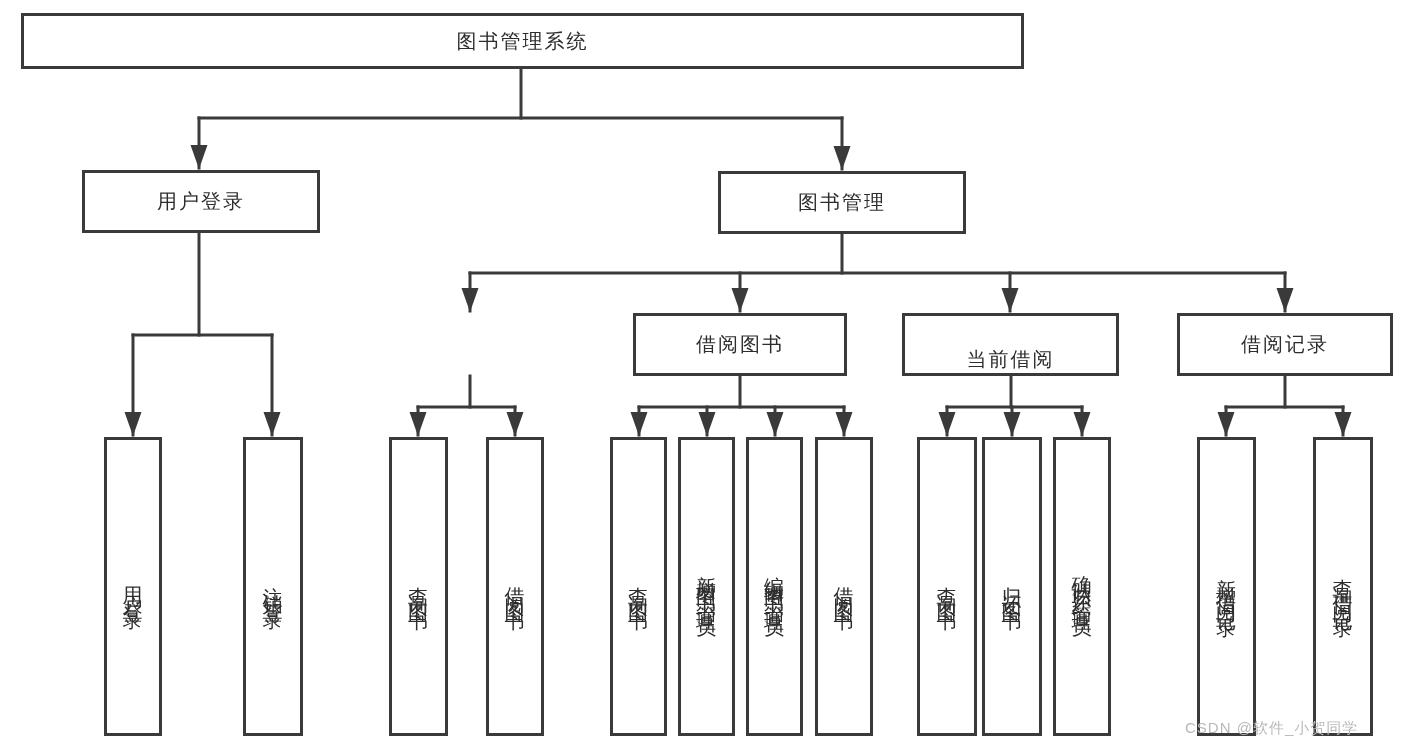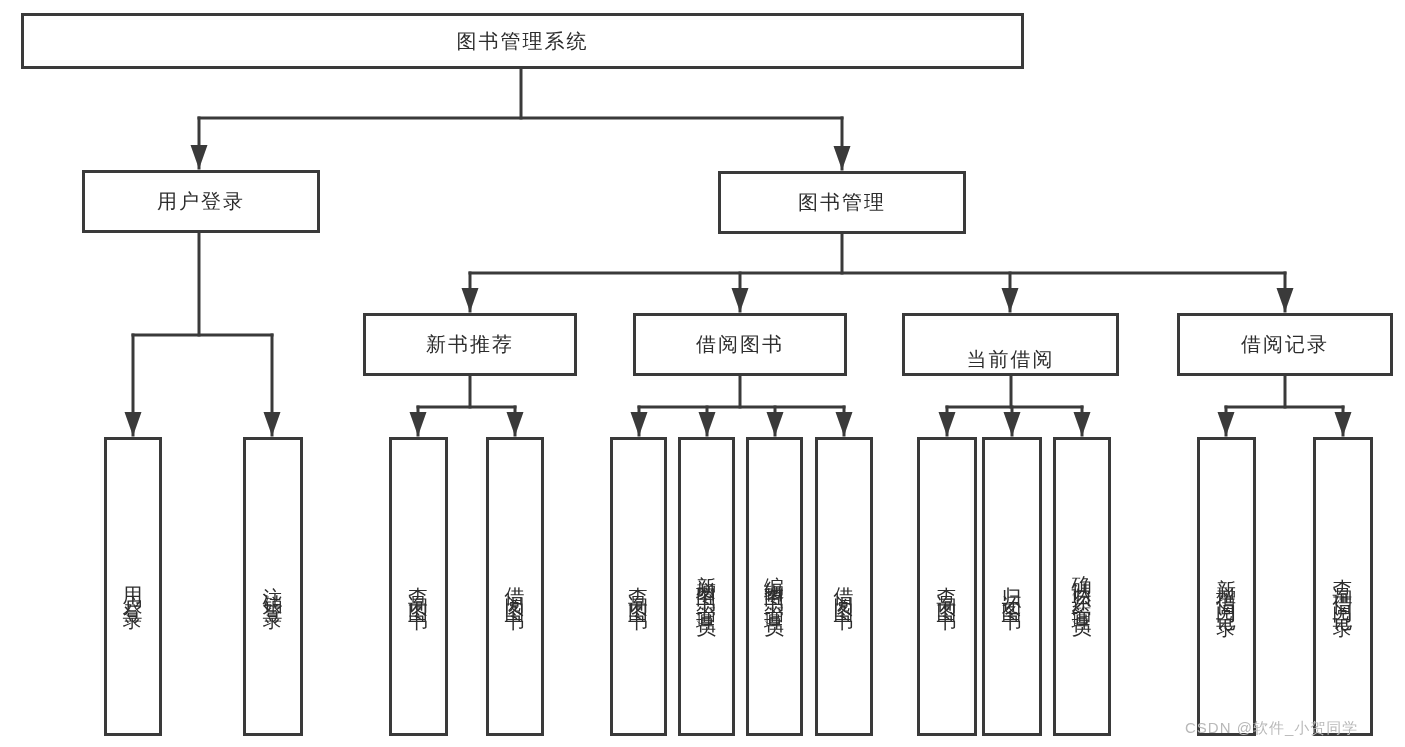--- a/index.html
+++ b/index.html
@@ -121,23 +121,20 @@
     <span class="hlabel">图书管理系统</span>
   </div>
 
   <div class="node" style="left:82px; top:170px; width:238px; height:63px;">
     <span class="hlabel">用户登录</span>
   </div>
   <div class="node" style="left:718px; top:171px; width:248px; height:63px;">
     <span class="hlabel">图书管理</span>
   </div>
 
-  <div class="node" style="left:363px; top:313px; width:214px; height:63px;">
-    <span class="hlabel">新书推荐</span>
-  </div>
   <div class="node" style="left:633px; top:313px; width:214px; height:63px;">
     <span class="hlabel">借阅图书</span>
   </div>
   <div class="node" style="left:902px; top:313px; width:217px; height:63px;align-items:flex-end;">
     <span class="hlabel">当前借阅</span>
   </div>
   <div class="node" style="left:1177px; top:313px; width:216px; height:63px;">
     <span class="hlabel">借阅记录</span>
   </div>
 

